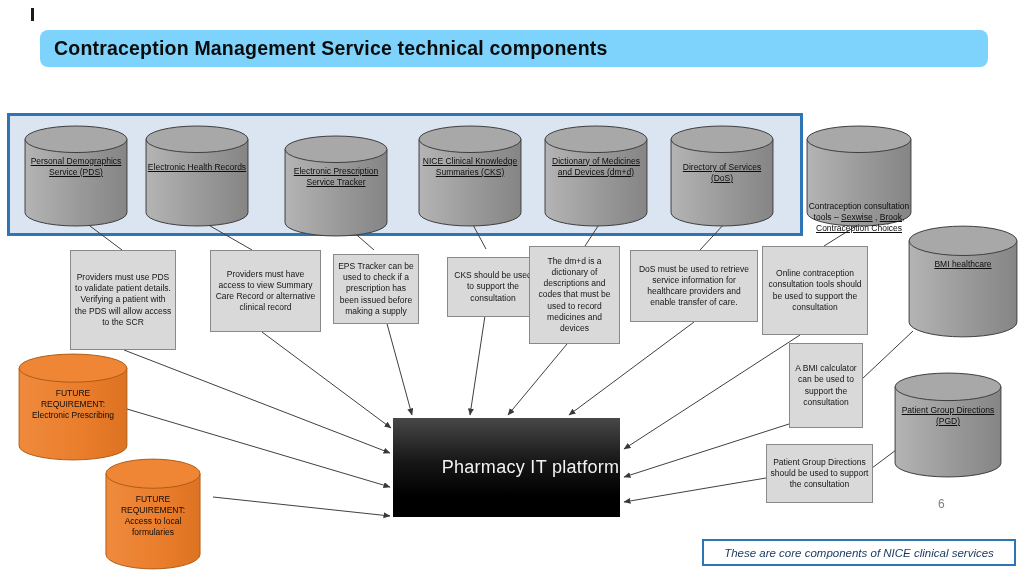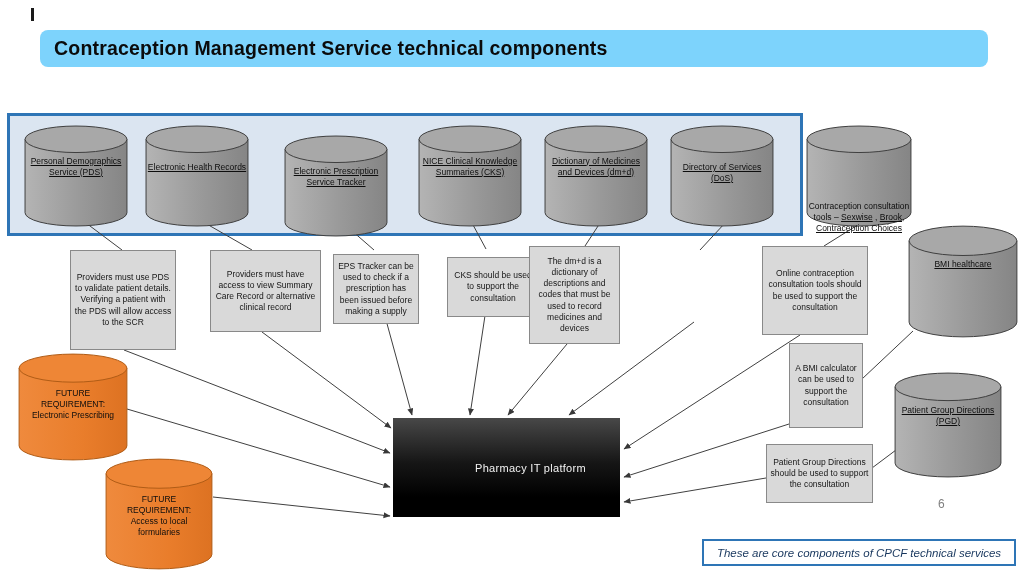--- a/index.html
+++ b/index.html
@@ -32,21 +32,21 @@
     position:absolute;background:#d9d9d9;border:1px solid #898989;box-sizing:border-box;
     display:flex;align-items:center;justify-content:center;text-align:center;
     font-size:8.5px;line-height:1.32;color:#161616;padding:3px;z-index:3;
   }
   
   .platform{
     position:absolute;left:393px;top:418px;width:227px;height:99px;z-index:3;
     background:linear-gradient(#484848,#161616 45%,#000 80%);
     display:flex;align-items:center;justify-content:center;
   }
-  .platform span{color:#f2f2f2;font-size:11px;letter-spacing:.3px;padding-left:48px;}
+  .platform span{color:#f2f2f2;font-size:18px;letter-spacing:.3px;padding-left:48px;}
   
   .footer-note{
     position:absolute;left:702px;top:539px;width:314px;height:27px;
     border:2px solid #2e75b6;box-sizing:border-box;background:#fff;z-index:3;
     display:flex;align-items:center;justify-content:center;
   }
   .footer-note span{font-style:italic;font-size:11.5px;color:#17365d;}
   .page-num{position:absolute;left:938px;top:497px;font-size:12px;color:#7f7f7f;z-index:3;}
   
   .arrows{position:absolute;inset:0;z-index:2;pointer-events:none;}
@@ -186,21 +186,21 @@
   </div>
 
   <div class="cyl" style="left:18px;top:353px;width:110px;height:108px;">
     <svg viewBox="0 0 100 100" preserveAspectRatio="none">
       <path d="M1,14 V86 A49,13 0 0 0 99,86 V14 Z" fill="url(#gOrange)" stroke="#b05c16" vector-effect="non-scaling-stroke"></path>
       <ellipse cx="50" cy="14" rx="49" ry="13" fill="#ee8636" stroke="#b05c16" vector-effect="non-scaling-stroke"></ellipse>
     </svg>
     <div class="cyl-label" style="top:32%;left:10%;right:10%;">FUTURE REQUIREMENT: Electronic Prescribing</div>
   </div>
 
-  <div class="cyl" style="left:105px;top:458px;width:108px;height:112px;">
+  <div class="cyl" style="left:105px;top:458px;width:96px;height:112px;">
     <svg viewBox="0 0 100 100" preserveAspectRatio="none">
       <path d="M1,14 V86 A49,13 0 0 0 99,86 V14 Z" fill="url(#gOrange)" stroke="#b05c16" vector-effect="non-scaling-stroke"></path>
       <ellipse cx="50" cy="14" rx="49" ry="13" fill="#ee8636" stroke="#b05c16" vector-effect="non-scaling-stroke"></ellipse>
     </svg>
     <div class="cyl-label" style="top:32%;left:10%;right:10%;">FUTURE REQUIREMENT: Access to local formularies</div>
   </div>
 
   <div class="note" style="left:70px;top:250px;width:106px;height:100px;">
     <span>Providers must use PDS to validate patient details. Verifying a patient with the PDS will allow access to the SCR</span>
   </div>
@@ -209,32 +209,35 @@
   </div>
   <div class="note" style="left:333px;top:254px;width:86px;height:70px;">
     <span>EPS Tracker can be used to check if a prescription has been issued before making a supply</span>
   </div>
   <div class="note" style="left:447px;top:249px;width:92px;height:60px;margin-top:8px;">
     <span>CKS should be used to support the consultation</span>
   </div>
   <div class="note" style="left:529px;top:246px;width:91px;height:98px;">
     <span>The dm+d is a dictionary of descriptions and codes that must be used to record medicines and devices</span>
   </div>
+  <div class="note" style="left:630px;top:250px;width:128px;height:72px;">
+    <span>DoS must be used to retrieve service information for healthcare providers and enable transfer of care.</span>
+  </div>
   <div class="note" style="left:762px;top:246px;width:106px;height:89px;">
     <span>Online contraception consultation tools should be used to support the consultation</span>
   </div>
   <div class="note" style="left:789px;top:343px;width:74px;height:85px;">
     <span>A BMI calculator can be used to support the consultation</span>
   </div>
   <div class="note" style="left:766px;top:444px;width:107px;height:59px;">
     <span>Patient Group Directions should be used to support the consultation</span>
   </div>
 
   <div class="platform">
     <span>Pharmacy IT platform</span>
   </div>
 
   <div class="page-num">6</div>
   <div class="footer-note">
-    <span>These are core components of CPCF technical services</span>
+    <span>These are core components of NICE clinical services</span>
   </div>
 
 </div>
 
 </body></html>

